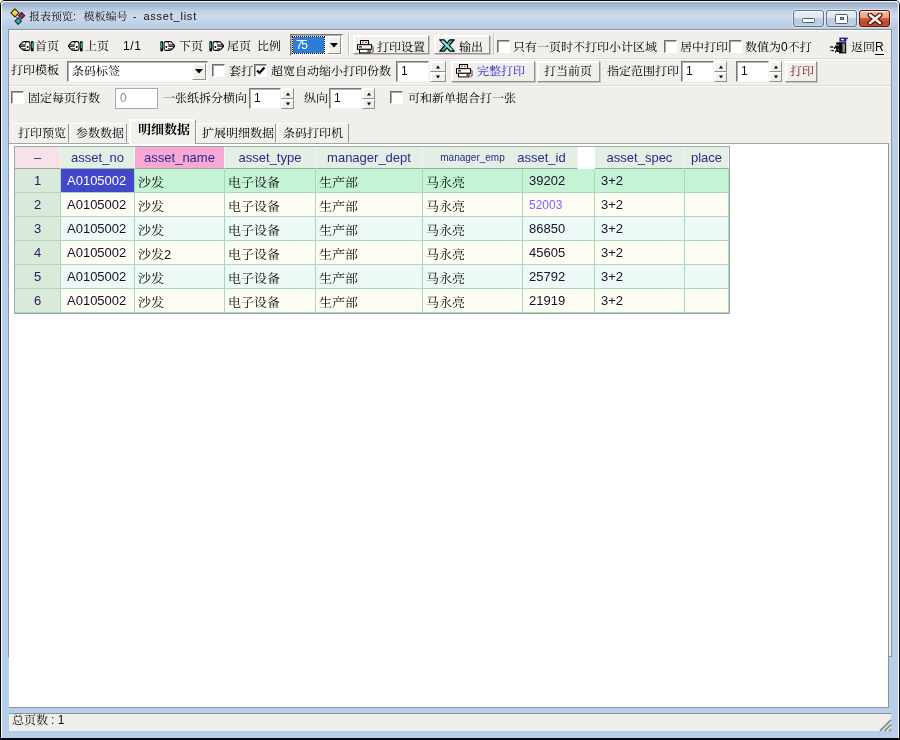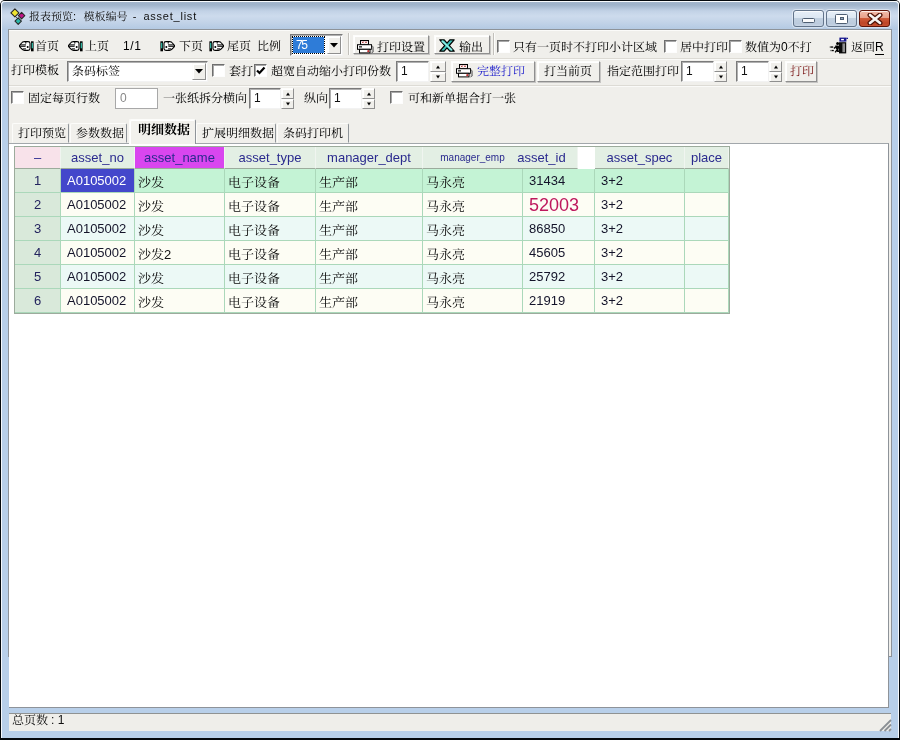--- a/index.html
+++ b/index.html
@@ -538,21 +538,21 @@
       <g transform="translate(0,11.1) scale(0.013)">
         <use href="#b660E" x="0"></use>
         <use href="#b7EC6" x="1000"></use>
         <use href="#b6570" x="2000"></use>
         <use href="#b636E" x="3000"></use>
       </g>
     </svg>
     <div class="a" style="left:5px;top:116px;width:716px;height:168px;border:1px solid #9cab9c"></div>
     <div class="cell" style="left:6px;top:117px;width:46px;height:22px;background:#f8e2ea;border-right:1px solid #f0f5f0;border-bottom:1px solid #9cab9c;color:#2a2a8e;font-size:13px;text-align:center;line-height:22px">–</div>
     <div class="cell" style="left:52px;top:117px;width:74px;height:22px;background:#e3efe4;border-right:1px solid #f0f5f0;border-bottom:1px solid #9cab9c;color:#2a2a8e;font-size:13px;text-align:center;line-height:22px">asset_no</div>
-    <div class="cell" style="left:126px;top:117px;width:90px;height:22px;background:#d946ef;border-right:1px solid #f0f5f0;border-bottom:1px solid #9cab9c;color:#2a2a8e;font-size:13px;text-align:center;line-height:22px">asset_name</div>
+    <div class="cell" style="left:126px;top:117px;width:90px;height:22px;background:#f9a8d4;border-right:1px solid #f0f5f0;border-bottom:1px solid #9cab9c;color:#2a2a8e;font-size:13px;text-align:center;line-height:22px">asset_name</div>
     <div class="cell" style="left:216px;top:117px;width:91px;height:22px;background:#e3efe4;border-right:1px solid #f0f5f0;border-bottom:1px solid #9cab9c;color:#2a2a8e;font-size:13px;text-align:center;line-height:22px">asset_type</div>
     <div class="cell" style="left:307px;top:117px;width:107px;height:22px;background:#e3efe4;border-right:1px solid #f0f5f0;border-bottom:1px solid #9cab9c;color:#2a2a8e;font-size:13px;text-align:center;line-height:22px">manager_dept</div>
     <div class="cell" style="left:414px;top:117px;width:100px;height:22px;background:#e3efe4;border-right:1px solid #f0f5f0;border-bottom:1px solid #9cab9c;color:#2a2a8e;font-size:10px;text-align:center;line-height:22px">manager_emp</div>
     <div class="cell" style="left:497px;top:117px;width:72px;height:22px;background:#e3efe4;border-right:1px solid #f0f5f0;border-bottom:1px solid #9cab9c;color:#2a2a8e;font-size:13px;text-align:center;line-height:22px">asset_id</div>
     <div class="cell" style="left:586px;top:117px;width:90px;height:22px;background:#e3efe4;border-right:1px solid #f0f5f0;border-bottom:1px solid #9cab9c;color:#2a2a8e;font-size:13px;text-align:center;line-height:22px">asset_spec</div>
     <div class="cell" style="left:676px;top:117px;width:44px;height:22px;background:#e3efe4;border-right:1px solid #f0f5f0;border-bottom:1px solid #9cab9c;color:#2a2a8e;font-size:13px;text-align:center;line-height:22px">place</div>
     <div class="cell" style="left:6px;top:139px;width:46px;height:24px;background:#d9e9da;border-right:1px solid #abd8ba;border-bottom:1px solid #abd8ba;color:#23235e;font-size:13px;text-align:center;line-height:24px">1</div>
     <div class="cell" style="left:52px;top:139px;width:74px;height:24px;background:#c4f3d5;border-right:1px solid #abd8ba;border-bottom:1px solid #abd8ba;background:#4347cb;color:#fff;font-size:13px;line-height:24px;padding-left:6px">A0105002</div>
     <div class="cell" style="left:126px;top:139px;width:90px;height:24px;background:#c4f3d5;border-right:1px solid #abd8ba;border-bottom:1px solid #abd8ba;"></div>
     <svg class="k" style="left:129px;top:146px" width="27" height="16" fill="#101010">
@@ -579,21 +579,21 @@
       </g>
     </svg>
     <div class="cell" style="left:414px;top:139px;width:100px;height:24px;background:#c4f3d5;border-right:1px solid #abd8ba;border-bottom:1px solid #abd8ba;"></div>
     <svg class="k" style="left:417px;top:146px" width="40" height="16" fill="#101010">
       <g transform="translate(0,11.1) scale(0.013)">
         <use href="#c9A6C" x="0"></use>
         <use href="#c6C38" x="1000"></use>
         <use href="#c4EAE" x="2000"></use>
       </g>
     </svg>
-    <div class="cell" style="left:514px;top:139px;width:72px;height:24px;background:#c4f3d5;border-right:1px solid #abd8ba;border-bottom:1px solid #abd8ba;color:#14142a;font-size:13px;line-height:24px;padding-left:6px">31434</div>
+    <div class="cell" style="left:514px;top:139px;width:72px;height:24px;background:#c4f3d5;border-right:1px solid #abd8ba;border-bottom:1px solid #abd8ba;color:#14142a;font-size:13px;line-height:24px;padding-left:6px">39202</div>
     <div class="cell" style="left:586px;top:139px;width:90px;height:24px;background:#c4f3d5;border-right:1px solid #abd8ba;border-bottom:1px solid #abd8ba;color:#14142a;font-size:13px;line-height:24px;padding-left:6px">3+2</div>
     <div class="cell" style="left:676px;top:139px;width:44px;height:24px;background:#c4f3d5;border-right:1px solid #abd8ba;border-bottom:1px solid #abd8ba;color:#14142a;font-size:13px;line-height:24px;padding-left:6px"></div>
     <div class="cell" style="left:6px;top:163px;width:46px;height:24px;background:#d9e9da;border-right:1px solid #abd8ba;border-bottom:1px solid #abd8ba;color:#23235e;font-size:13px;text-align:center;line-height:24px">2</div>
     <div class="cell" style="left:52px;top:163px;width:74px;height:24px;background:#fdfdf4;border-right:1px solid #abd8ba;border-bottom:1px solid #abd8ba;color:#14142a;font-size:13px;line-height:24px;padding-left:6px">A0105002</div>
     <div class="cell" style="left:126px;top:163px;width:90px;height:24px;background:#fdfdf4;border-right:1px solid #abd8ba;border-bottom:1px solid #abd8ba;"></div>
     <svg class="k" style="left:129px;top:170px" width="27" height="16" fill="#101010">
       <g transform="translate(0,11.1) scale(0.013)">
         <use href="#c6C99" x="0"></use>
         <use href="#c53D1" x="1000"></use>
       </g>
@@ -616,21 +616,21 @@
       </g>
     </svg>
     <div class="cell" style="left:414px;top:163px;width:100px;height:24px;background:#fdfdf4;border-right:1px solid #abd8ba;border-bottom:1px solid #abd8ba;"></div>
     <svg class="k" style="left:417px;top:170px" width="40" height="16" fill="#101010">
       <g transform="translate(0,11.1) scale(0.013)">
         <use href="#c9A6C" x="0"></use>
         <use href="#c6C38" x="1000"></use>
         <use href="#c4EAE" x="2000"></use>
       </g>
     </svg>
-    <div class="cell" style="left:514px;top:163px;width:72px;height:24px;background:#fdfdf4;border-right:1px solid #abd8ba;border-bottom:1px solid #abd8ba;color:#be185d;font-size:18px;line-height:24px;padding-left:6px">52003</div>
+    <div class="cell" style="left:514px;top:163px;width:72px;height:24px;background:#fdfdf4;border-right:1px solid #abd8ba;border-bottom:1px solid #abd8ba;color:#8b5cf6;font-size:12px;line-height:24px;padding-left:6px">52003</div>
     <div class="cell" style="left:586px;top:163px;width:90px;height:24px;background:#fdfdf4;border-right:1px solid #abd8ba;border-bottom:1px solid #abd8ba;color:#14142a;font-size:13px;line-height:24px;padding-left:6px">3+2</div>
     <div class="cell" style="left:676px;top:163px;width:44px;height:24px;background:#fdfdf4;border-right:1px solid #abd8ba;border-bottom:1px solid #abd8ba;color:#14142a;font-size:13px;line-height:24px;padding-left:6px"></div>
     <div class="cell" style="left:6px;top:187px;width:46px;height:24px;background:#d9e9da;border-right:1px solid #abd8ba;border-bottom:1px solid #abd8ba;color:#23235e;font-size:13px;text-align:center;line-height:24px">3</div>
     <div class="cell" style="left:52px;top:187px;width:74px;height:24px;background:#ecf9f6;border-right:1px solid #abd8ba;border-bottom:1px solid #abd8ba;color:#14142a;font-size:13px;line-height:24px;padding-left:6px">A0105002</div>
     <div class="cell" style="left:126px;top:187px;width:90px;height:24px;background:#ecf9f6;border-right:1px solid #abd8ba;border-bottom:1px solid #abd8ba;"></div>
     <svg class="k" style="left:129px;top:194px" width="27" height="16" fill="#101010">
       <g transform="translate(0,11.1) scale(0.013)">
         <use href="#c6C99" x="0"></use>
         <use href="#c53D1" x="1000"></use>
       </g>

